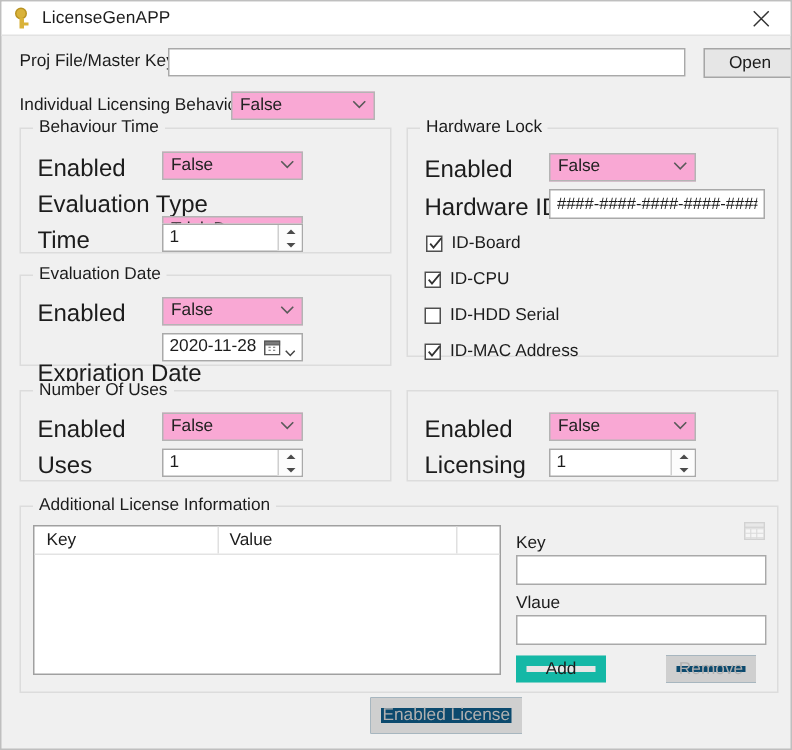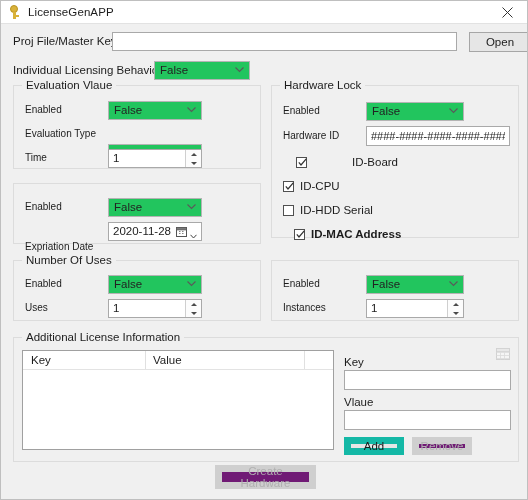--- a/index.html
+++ b/index.html
@@ -104,21 +104,21 @@
 
   .row-ilb {
     position: absolute; left: 12px; top: 60px;
     height: 19px;
   }
   .lbl-ilb {
     position: absolute; left: 0; top: 3px;
     white-space: nowrap;
   }
   .combo {
-    background: #22c55e;
+    background: #f9a8d4;
     border: 1px solid #b4b4b4;
     box-sizing: border-box;
     height: 19px;
     position: relative;
     font-size: 11.5px;
     color: #222;
   }
   .combo .cval {
     position: absolute; left: 5px; top: 2px;
   }
@@ -144,21 +144,21 @@
     position: absolute;
     top: -7px; left: 8px;
     background: #f0f0f0;
     padding: 0 4px;
     font-size: 11.5px;
     color: #1c1c1c;
     white-space: nowrap;
   }
   .flabel {
     position: absolute;
-    font-size: 10px;
+    font-size: 16px;
     white-space: nowrap;
   }
   .spin {
     position: absolute;
     background: #ffffff;
     border: 1px solid #a9a9a9;
     box-sizing: border-box;
     height: 19px;
   }
   .spin .sval {
@@ -269,23 +269,24 @@
     border: 7px solid #14b8a6;
     box-sizing: border-box;
     font-family: "Liberation Sans", sans-serif;
     font-size: 11.5px;
     color: #1c1c1c;
     text-align: center;
     cursor: default;
     display: flex; align-items: center; justify-content: center;
   }
   .btn.disabled {
-    background: #701a75;
+    background: #0c4a6e;
     border-color: #cfcfcf;
     color: #b0b0b0;
+    margin-left: 32px;
   }
   .grid-icon {
     position: absolute;
     width: 16px; height: 16px;
     opacity: 0.35;
   }
   .grid-icon svg { display: block; }
 </style>
 </head>
 <body>
@@ -318,21 +319,21 @@
       <span class="cval">False</span>
       <span class="carr">
         <svg width="9" height="6" viewBox="0 0 9 6">
             <path d="M0.5 0.5 L4.5 4.5 L8.5 0.5" stroke="#5a5a5a" stroke-width="1.1" fill="none"></path>
           </svg>
       </span>
     </div>
   </div>
 
   <div class="group" style="left:12px; top:84px; width:248px; height:84px;">
-    <span class="glegend">Evaluation Vlaue</span>
+    <span class="glegend">Behaviour Time</span>
     <span class="flabel" style="left:11px; top:18px;">Enabled</span>
     <div class="combo" style="left:94px; top:15px; width:94px;">
       <span class="cval">False</span>
       <span class="carr">
         <svg width="9" height="6" viewBox="0 0 9 6">
             <path d="M0.5 0.5 L4.5 4.5 L8.5 0.5" stroke="#5a5a5a" stroke-width="1.1" fill="none"></path>
           </svg>
       </span>
     </div>
     <span class="flabel" style="left:11px; top:42px;">Evaluation Type</span>
@@ -352,20 +353,21 @@
             <span class="tri-up"></span>
           </span>
         <span class="dn">
             <span class="tri-dn"></span>
           </span>
       </span>
     </div>
   </div>
 
   <div class="group" style="left:12px; top:182px; width:248px; height:61px;">
+    <span class="glegend">Evaluation Date</span>
     <span class="flabel" style="left:11px; top:17px;">Enabled</span>
     <div class="combo" style="left:94px; top:14px; width:94px;">
       <span class="cval">False</span>
       <span class="carr">
         <svg width="9" height="6" viewBox="0 0 9 6">
             <path d="M0.5 0.5 L4.5 4.5 L8.5 0.5" stroke="#5a5a5a" stroke-width="1.1" fill="none"></path>
           </svg>
       </span>
     </div>
     <span class="flabel" style="left:11px; top:41px;margin-top:16px;">Expriation Date</span>
@@ -418,21 +420,21 @@
       <span class="cval">False</span>
       <span class="carr">
         <svg width="9" height="6" viewBox="0 0 9 6">
             <path d="M0.5 0.5 L4.5 4.5 L8.5 0.5" stroke="#5a5a5a" stroke-width="1.1" fill="none"></path>
           </svg>
       </span>
     </div>
     <span class="flabel" style="left:11px; top:44px;">Hardware ID</span>
     <input class="textbox" style="left: 94px; top: 40px; width: 144px;" type="text" value="####-####-####-####-####">
 
-    <div class="chk" style="left:24px; top:70px;gap:39px;">
+    <div class="chk" style="left:12px; top:70px;">
       <span class="box">
         <svg width="11" height="11" viewBox="0 0 11 11">
             <path d="M1.8 5.4 L4 8 L9.2 1.8" stroke="#333" stroke-width="1.2" fill="none"></path>
           </svg>
       </span>
       <span>ID-Board</span>
     </div>
 
     <div class="chk" style="left:11px; top:94px;">
       <span class="box">
@@ -441,41 +443,41 @@
           </svg>
       </span>
       <span>ID-CPU</span>
     </div>
 
     <div class="chk" style="left:11px; top:118px;">
       <span class="box"></span>
       <span>ID-HDD Serial</span>
     </div>
 
-    <div class="chk" style="left:22px; top:142px;font-weight:bold;">
+    <div class="chk" style="left:11px; top:142px;">
       <span class="box">
         <svg width="11" height="11" viewBox="0 0 11 11">
             <path d="M1.8 5.4 L4 8 L9.2 1.8" stroke="#333" stroke-width="1.2" fill="none"></path>
           </svg>
       </span>
       <span>ID-MAC Address</span>
     </div>
   </div>
 
   <div class="group" style="left:270px; top:259px; width:248px; height:61px;">
     <span class="flabel" style="left:11px; top:17px;">Enabled</span>
     <div class="combo" style="left:94px; top:14px; width:98px;">
       <span class="cval">False</span>
       <span class="carr">
         <svg width="9" height="6" viewBox="0 0 9 6">
             <path d="M0.5 0.5 L4.5 4.5 L8.5 0.5" stroke="#5a5a5a" stroke-width="1.1" fill="none"></path>
           </svg>
       </span>
     </div>
-    <span class="flabel" style="left:11px; top:41px;">Instances</span>
+    <span class="flabel" style="left:11px; top:41px;">Licensing</span>
     <div class="spin" style="left:94px; top:38px; width:98px;">
       <span class="sval">1</span>
       <span class="sbtns">
         <span class="up">
             <span class="tri-up"></span>
           </span>
         <span class="dn">
             <span class="tri-dn"></span>
           </span>
       </span>
@@ -505,15 +507,15 @@
     <span class="side-lbl" style="left:330px; top:18px;">Key</span>
     <input class="textbox" style="left: 330px; top: 32px; width: 167px;" type="text" value="">
 
     <span class="side-lbl" style="left:330px; top:58px;">Vlaue</span>
     <input class="textbox" style="left: 330px; top: 72px; width: 167px;" type="text" value="">
 
     <div class="btn" style="left:330px; top:99px; width:60px; height:18px;">Add</div>
     <div class="btn disabled" style="left:398px; top:99px; width:60px; height:18px;">Remove</div>
   </div>
 
-  <div class="btn disabled" style="left:214px; top:464px; width:101px; height:24px;">Create Hardware</div>
+  <div class="btn disabled" style="left:214px; top:464px; width:101px; height:24px;">Enabled License</div>
 
 </div>
 
 </body></html>

